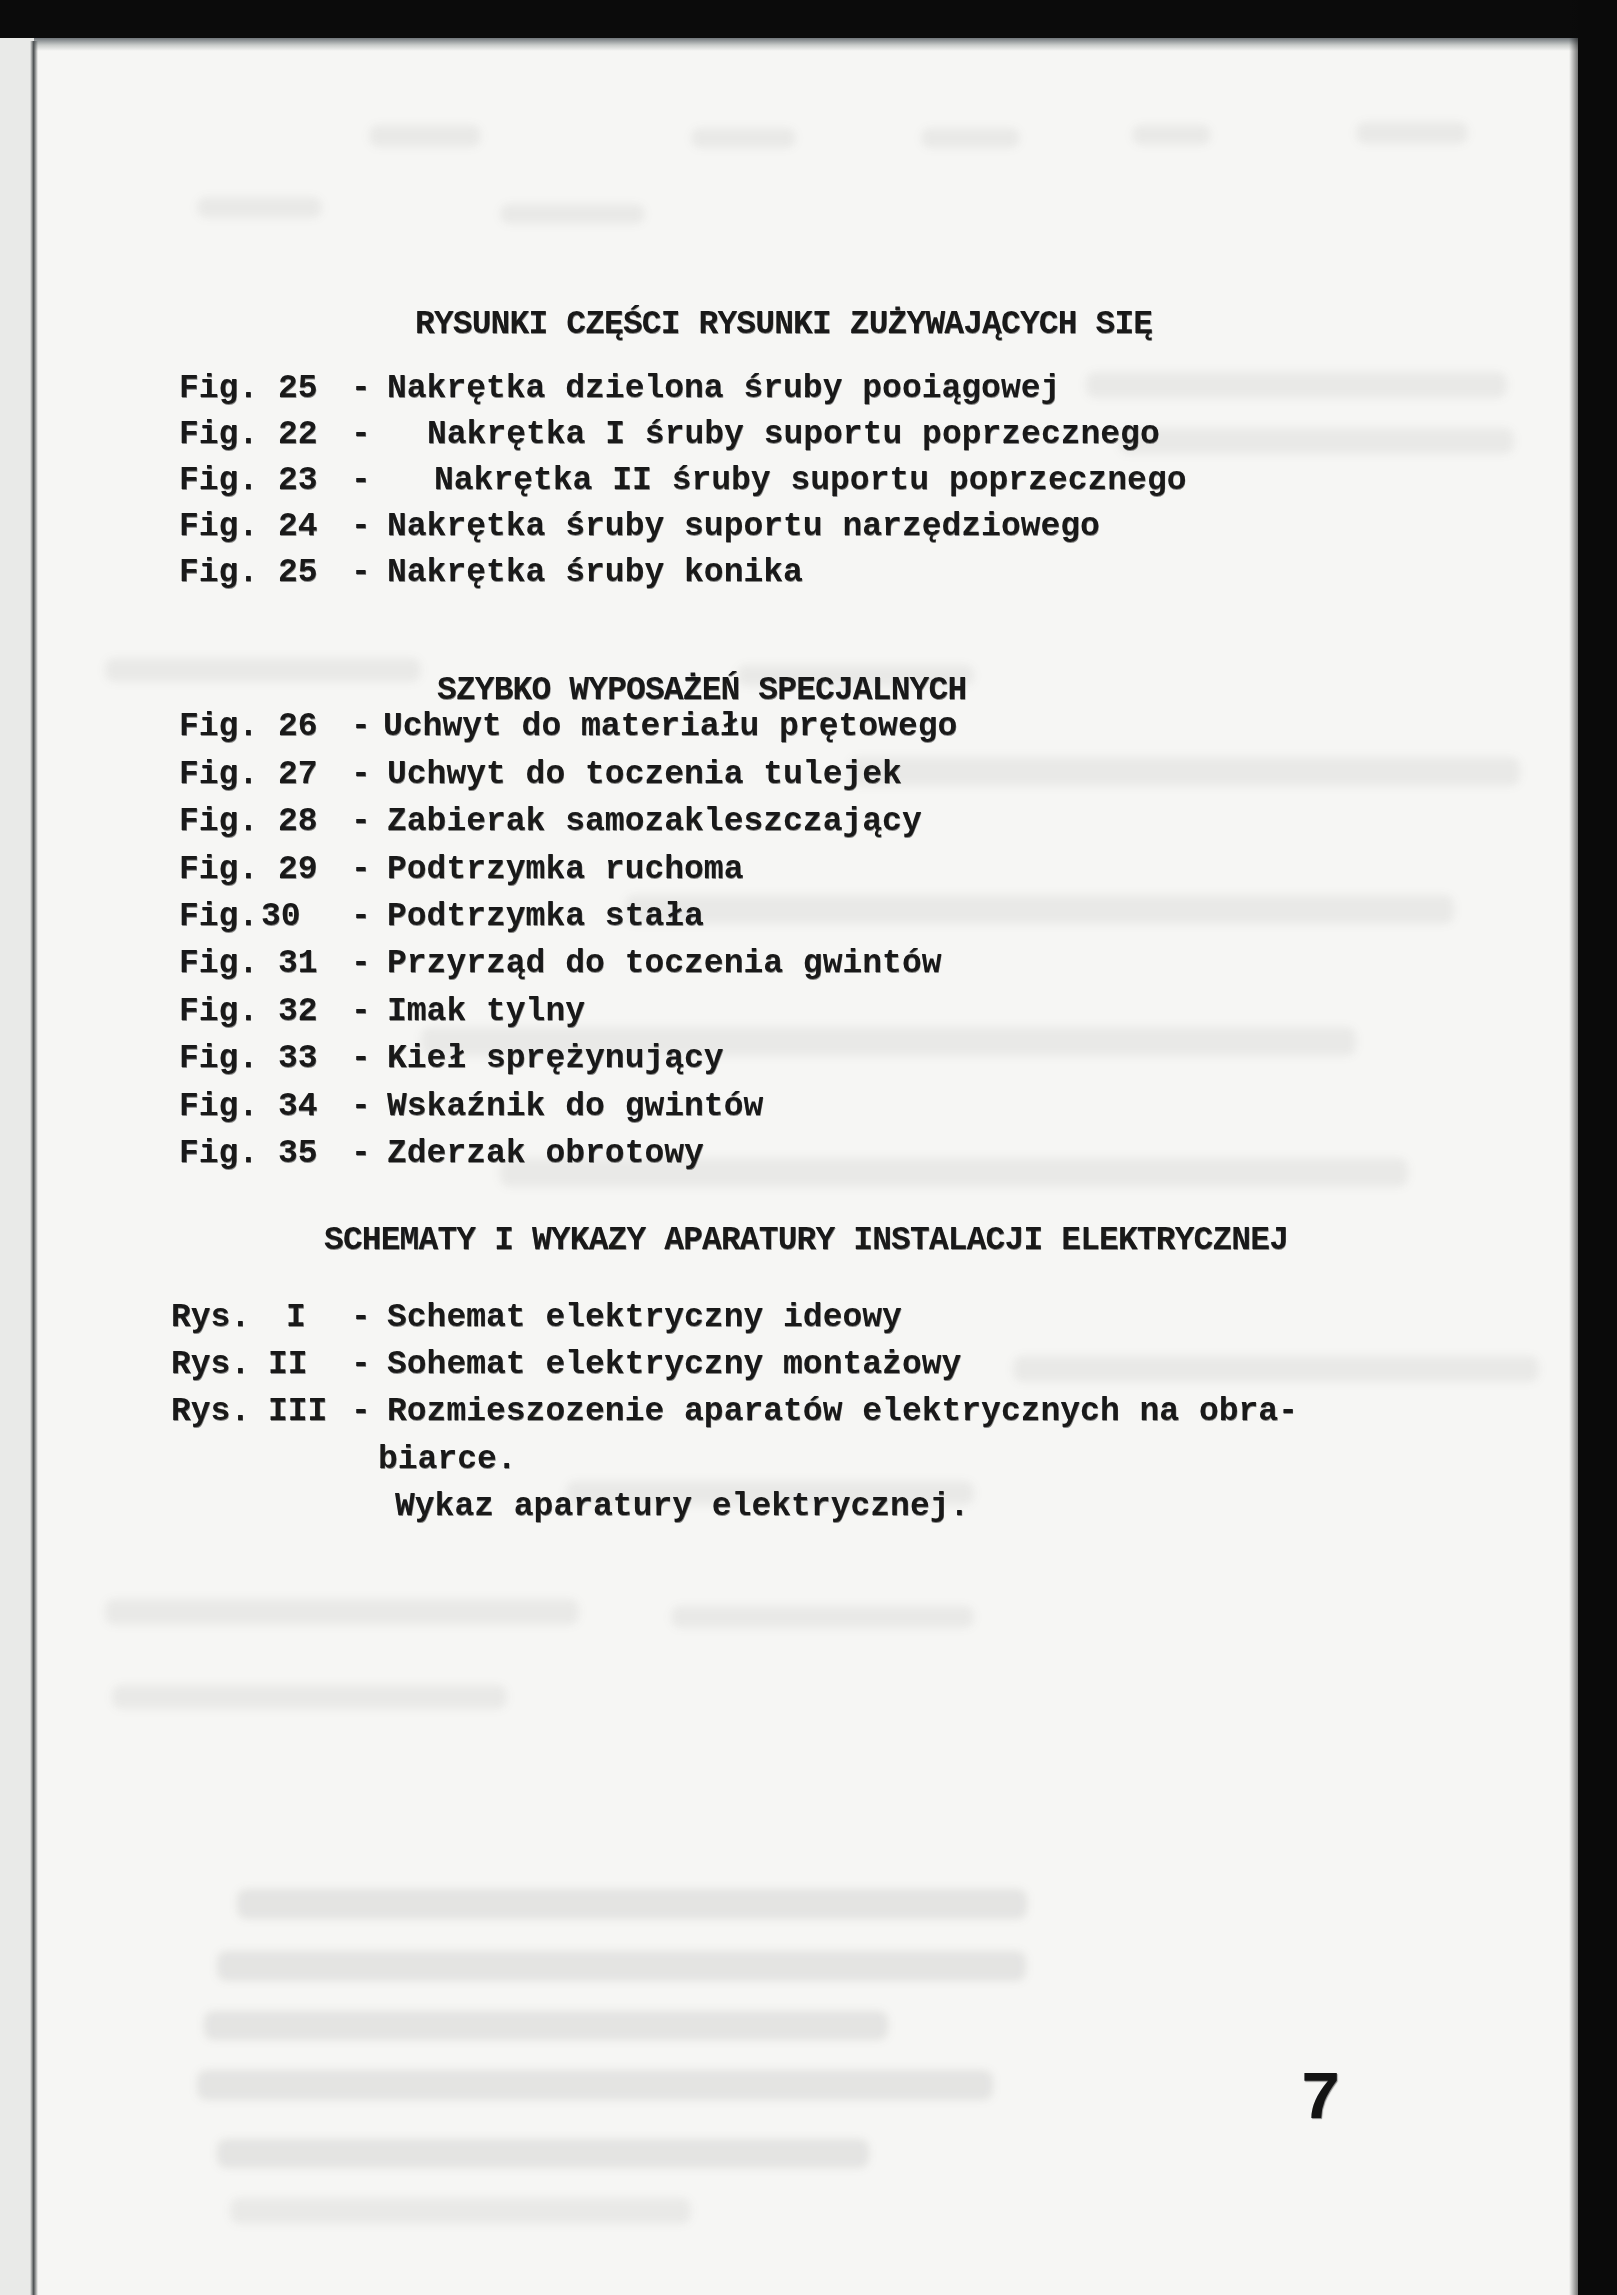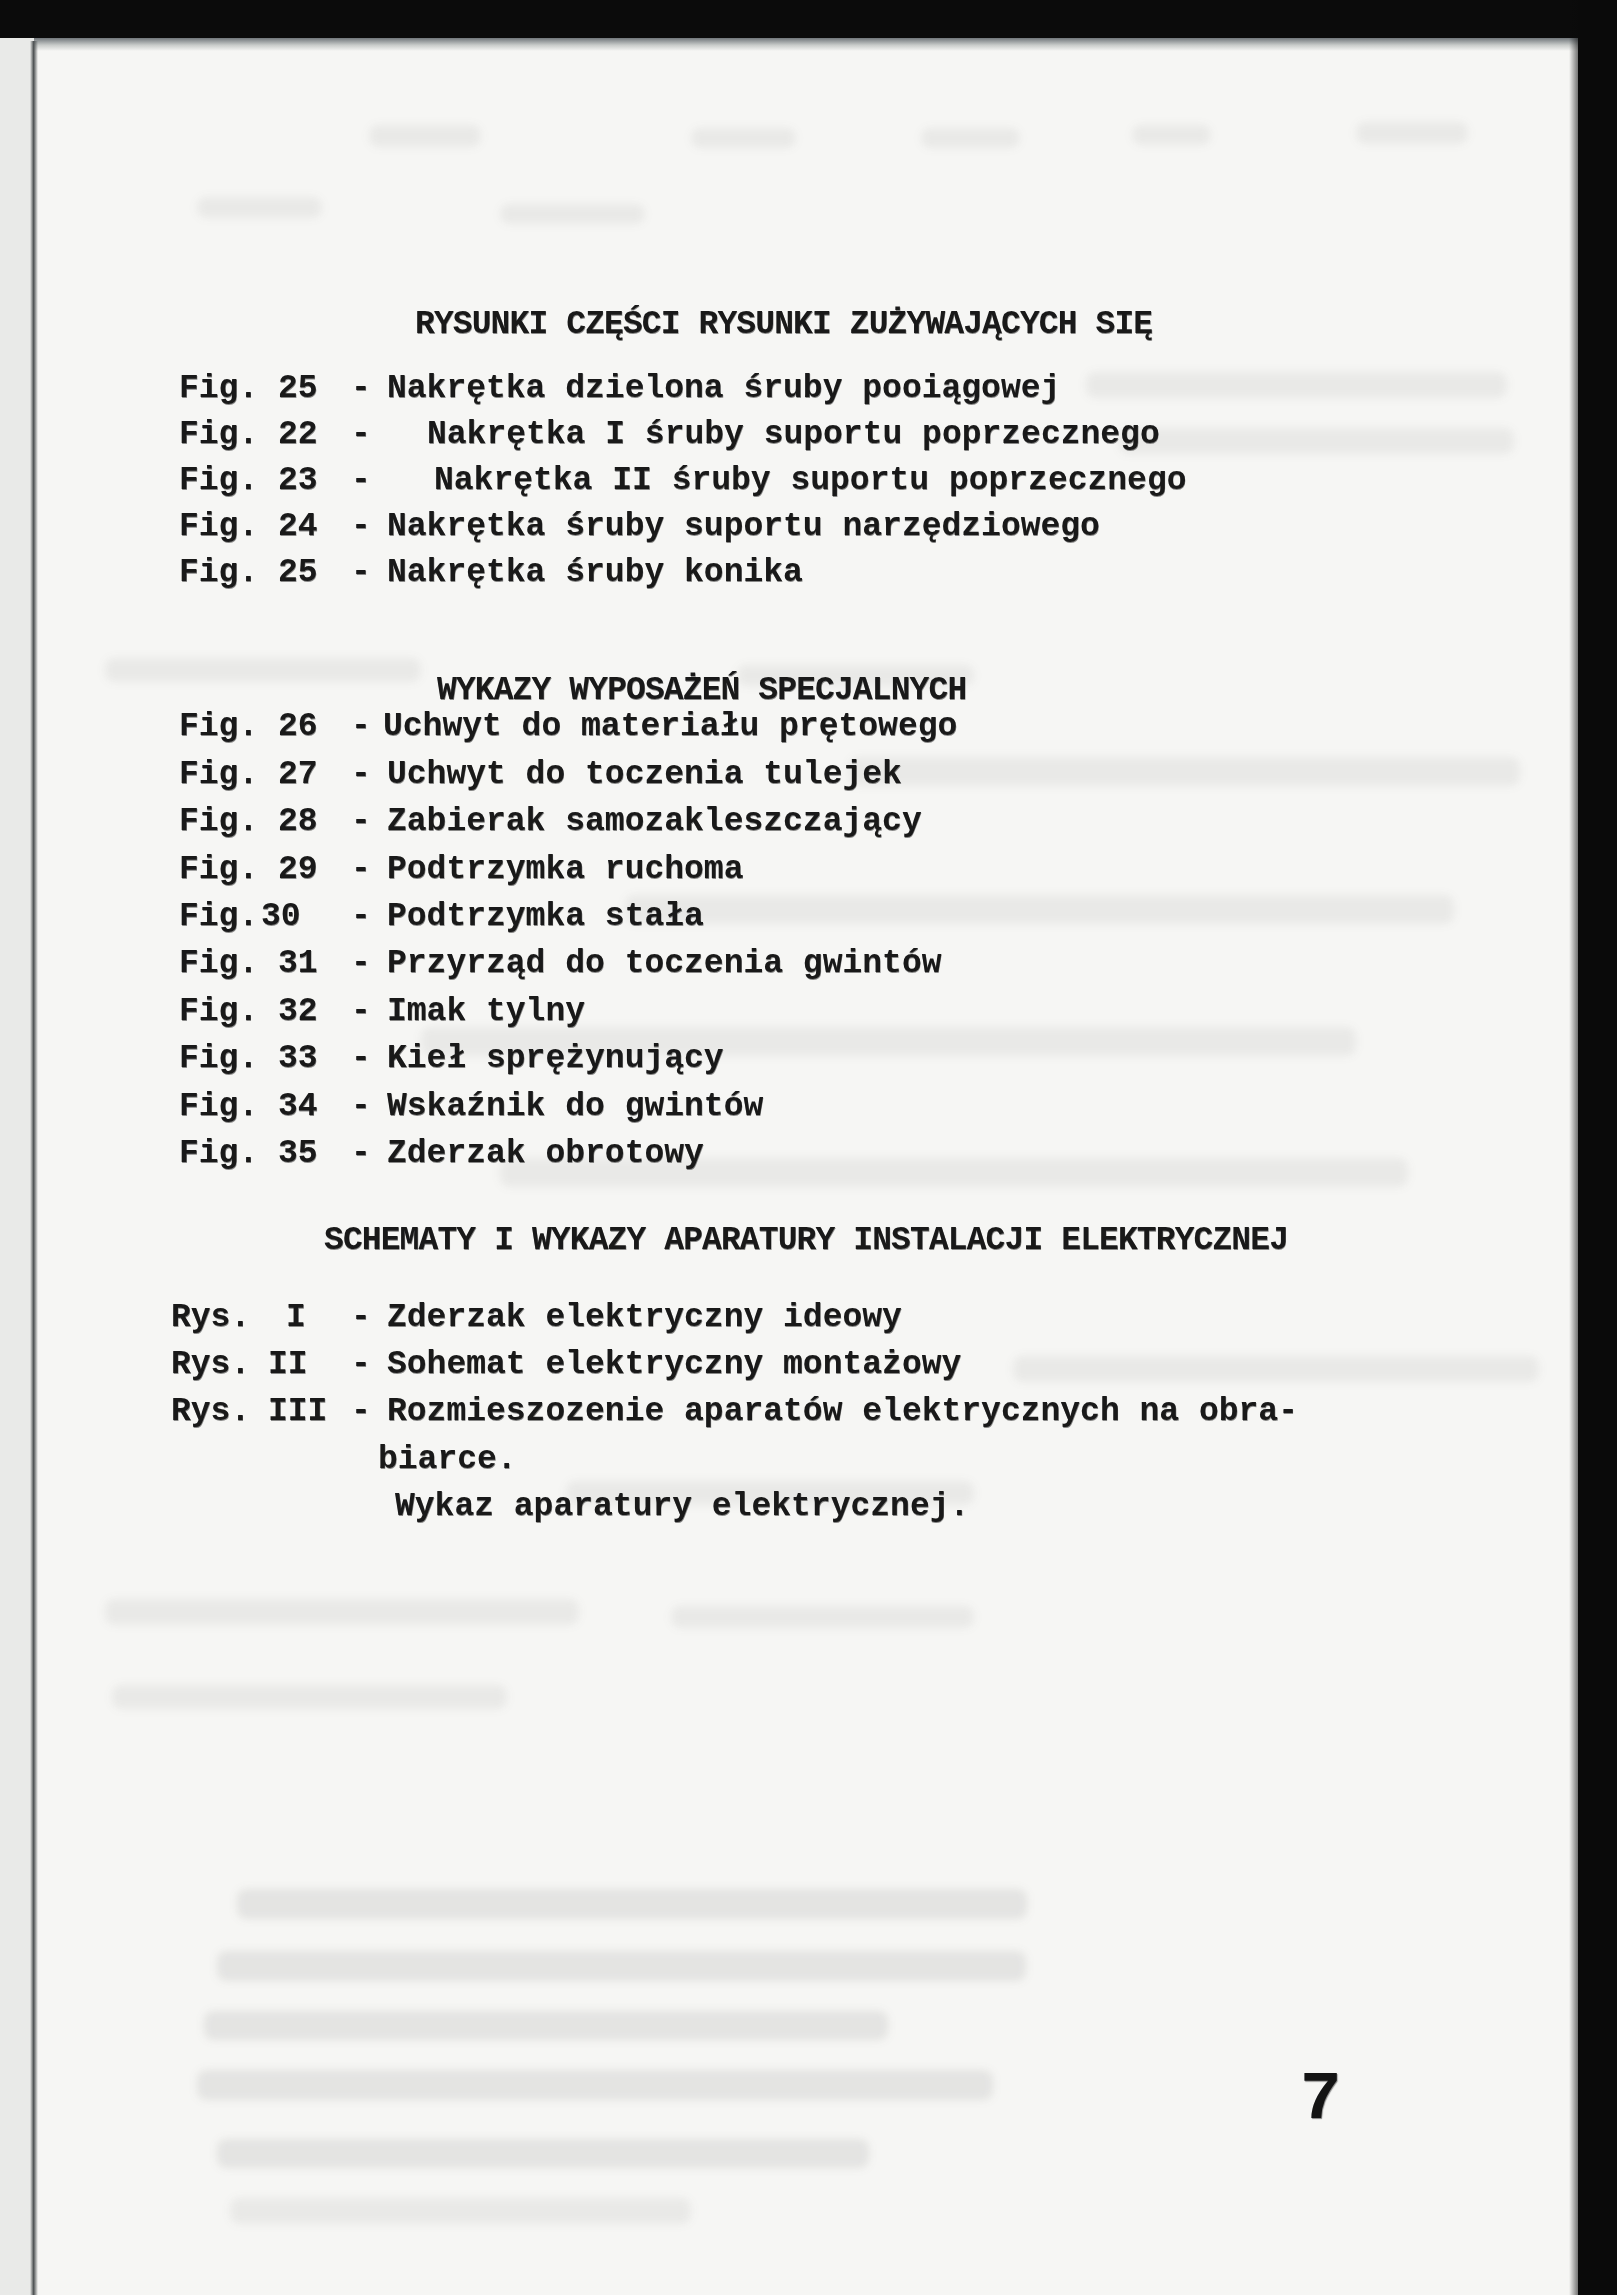--- a/index.html
+++ b/index.html
@@ -116,21 +116,21 @@
   <span class="txt" style="left:172px;">-</span>
   <span class="txt" style="left:208px;">Nakrętka śruby suportu narzędziowego</span>
 </div>
 <div class="row" style="left:179px;top:553px;">
   <span class="txt" style="left:0;">Fig.</span>
   <span class="txt" style="left:99px;">25</span>
   <span class="txt" style="left:172px;">-</span>
   <span class="txt" style="left:208px;">Nakrętka śruby konika</span>
 </div>
 
-<div class="txt heading" style="left:437px;top:671px;">WYKAZY WYPOSAŻEŃ SPECJALNYCH</div>
+<div class="txt heading" style="left:437px;top:671px;">SZYBKO WYPOSAŻEŃ SPECJALNYCH</div>
 
 <div class="row" style="left:179px;top:707px;">
   <span class="txt" style="left:0;">Fig.</span>
   <span class="txt" style="left:99px;">26</span>
   <span class="txt" style="left:172px;">-</span>
   <span class="txt" style="left:204px;">Uchwyt do materiału prętowego</span>
 </div>
 <div class="row" style="left:179px;top:755px;">
   <span class="txt" style="left:0;">Fig.</span>
   <span class="txt" style="left:99px;">27</span>
@@ -185,21 +185,21 @@
   <span class="txt" style="left:172px;">-</span>
   <span class="txt" style="left:208px;">Zderzak obrotowy</span>
 </div>
 
 <div class="txt heading" style="left:324px;top:1221px;">SCHEMATY I WYKAZY APARATURY INSTALACJI ELEKTRYCZNEJ</div>
 
 <div class="row" style="left:171px;top:1298px;">
   <span class="txt" style="left:0;">Rys.</span>
   <span class="txt" style="left:115px;">I</span>
   <span class="txt" style="left:180px;">-</span>
-  <span class="txt" style="left:216px;">Zderzak elektryczny ideowy</span>
+  <span class="txt" style="left:216px;">Schemat elektryczny ideowy</span>
 </div>
 <div class="row" style="left:171px;top:1345px;">
   <span class="txt" style="left:0;">Rys.</span>
   <span class="txt" style="left:97px;">II</span>
   <span class="txt" style="left:180px;">-</span>
   <span class="txt" style="left:216px;">Sohemat elektryczny montażowy</span>
 </div>
 <div class="row" style="left:171px;top:1392px;">
   <span class="txt" style="left:0;">Rys.</span>
   <span class="txt" style="left:97px;">III</span>

